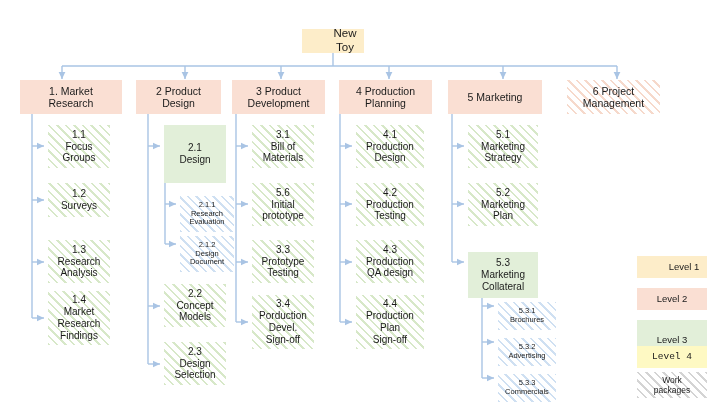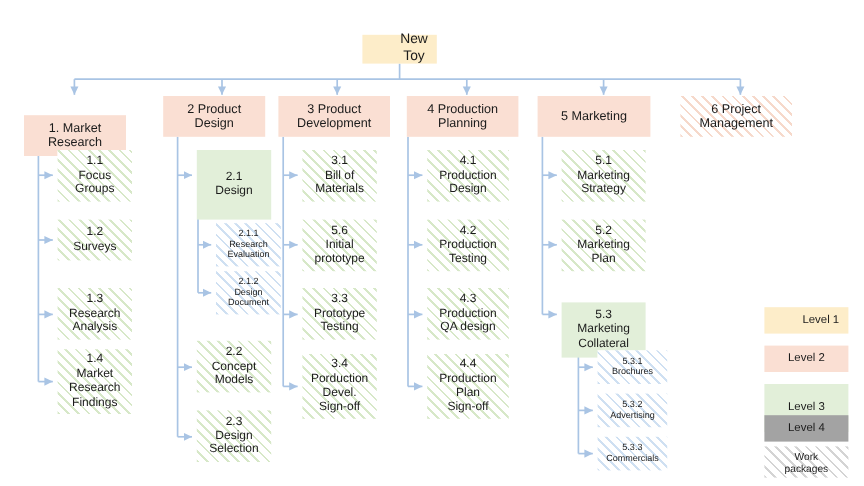--- a/index.html
+++ b/index.html
@@ -18,21 +18,21 @@
     display:flex;align-items:center;justify-content:center;
     text-align:center;
     line-height:1.18;
     white-space:pre-line;
     color:#1b1b1b;
   }
   
   .lv1{background:#fdedc9;padding-left:24px;}
   .lv2{background:#fadfd3;}
   .lv3{background:#e2efd9;}
-  .lv4{background:#a3a3a3;}
+  .lv4{background:#fef9c3;font-family:Liberation Mono, monospace;}
 
   
   .wp-lv2{
     background-color:#ffffff;
     background-image:repeating-linear-gradient(45deg,
       #f6d9cb 0px,#f6d9cb 1.6px,#ffffff 1.6px,#ffffff 6px);
   }
   .wp-lv3{
     background-color:#ffffff;
     background-image:repeating-linear-gradient(45deg,
@@ -45,21 +45,21 @@
   }
   .wp-grey{
     background-color:#ffffff;
     background-image:repeating-linear-gradient(45deg,
       #d4d4d4 0px,#d4d4d4 1.6px,#ffffff 1.6px,#ffffff 6px);
   }
 
   .t-root{font-size:11.5px;}
   .t-l2{font-size:10.5px;}
   .t-l3{font-size:10px;}
-  .t-l4{font-size:7.5px;}
+  .t-l4{font-size:7.5px;margin-top:10px;}
   .t-legend{font-size:9.5px;}
   .t-legend-small{font-size:8.5px;}
 </style>
 </head>
 <body>
 
 <svg id="canvas" viewBox="0 0 720 405" xmlns="http://www.w3.org/2000/svg">
   <defs>
     <marker id="arrow" markerWidth="6" markerHeight="6" refX="5" refY="3" orient="auto" markerUnits="strokeWidth">
       <path d="M0,0.6 L5,3 L0,5.4 z" fill="#a9c4e4"></path>
@@ -112,21 +112,21 @@
 
     <path d="M482,289 L482,378"></path>
     <path d="M482,306 L494,306" marker-end="url(#arrow)"></path>
     <path d="M482,342 L494,342" marker-end="url(#arrow)"></path>
     <path d="M482,378 L494,378" marker-end="url(#arrow)"></path>
   </g>
 </svg>
 
 <div class="node lv1 t-root" style="left:302px;top:29px;width:62px;height:24px;">New Toy</div>
 
-<div class="node lv2 t-l2" style="left:20px;top:80px;width:85px;height:34px;margin-top:16px;">1. Market
+<div class="node lv2 t-l2" style="left:20px;top:80px;width:102px;height:34px;">1. Market
 Research</div>
 <div class="node lv2 t-l2" style="left:136px;top:80px;width:85px;height:34px;">2 Product
 Design</div>
 <div class="node lv2 t-l2" style="left:232px;top:80px;width:93px;height:34px;">3 Product
 Development</div>
 <div class="node lv2 t-l2" style="left:339px;top:80px;width:93px;height:34px;">4 Production
 Planning</div>
 <div class="node lv2 t-l2" style="left:448px;top:80px;width:94px;height:34px;">5 Marketing</div>
 <div class="node wp-lv2 t-l2" style="left:567px;top:80px;width:93px;height:34px;">6 Project
 Management</div>

